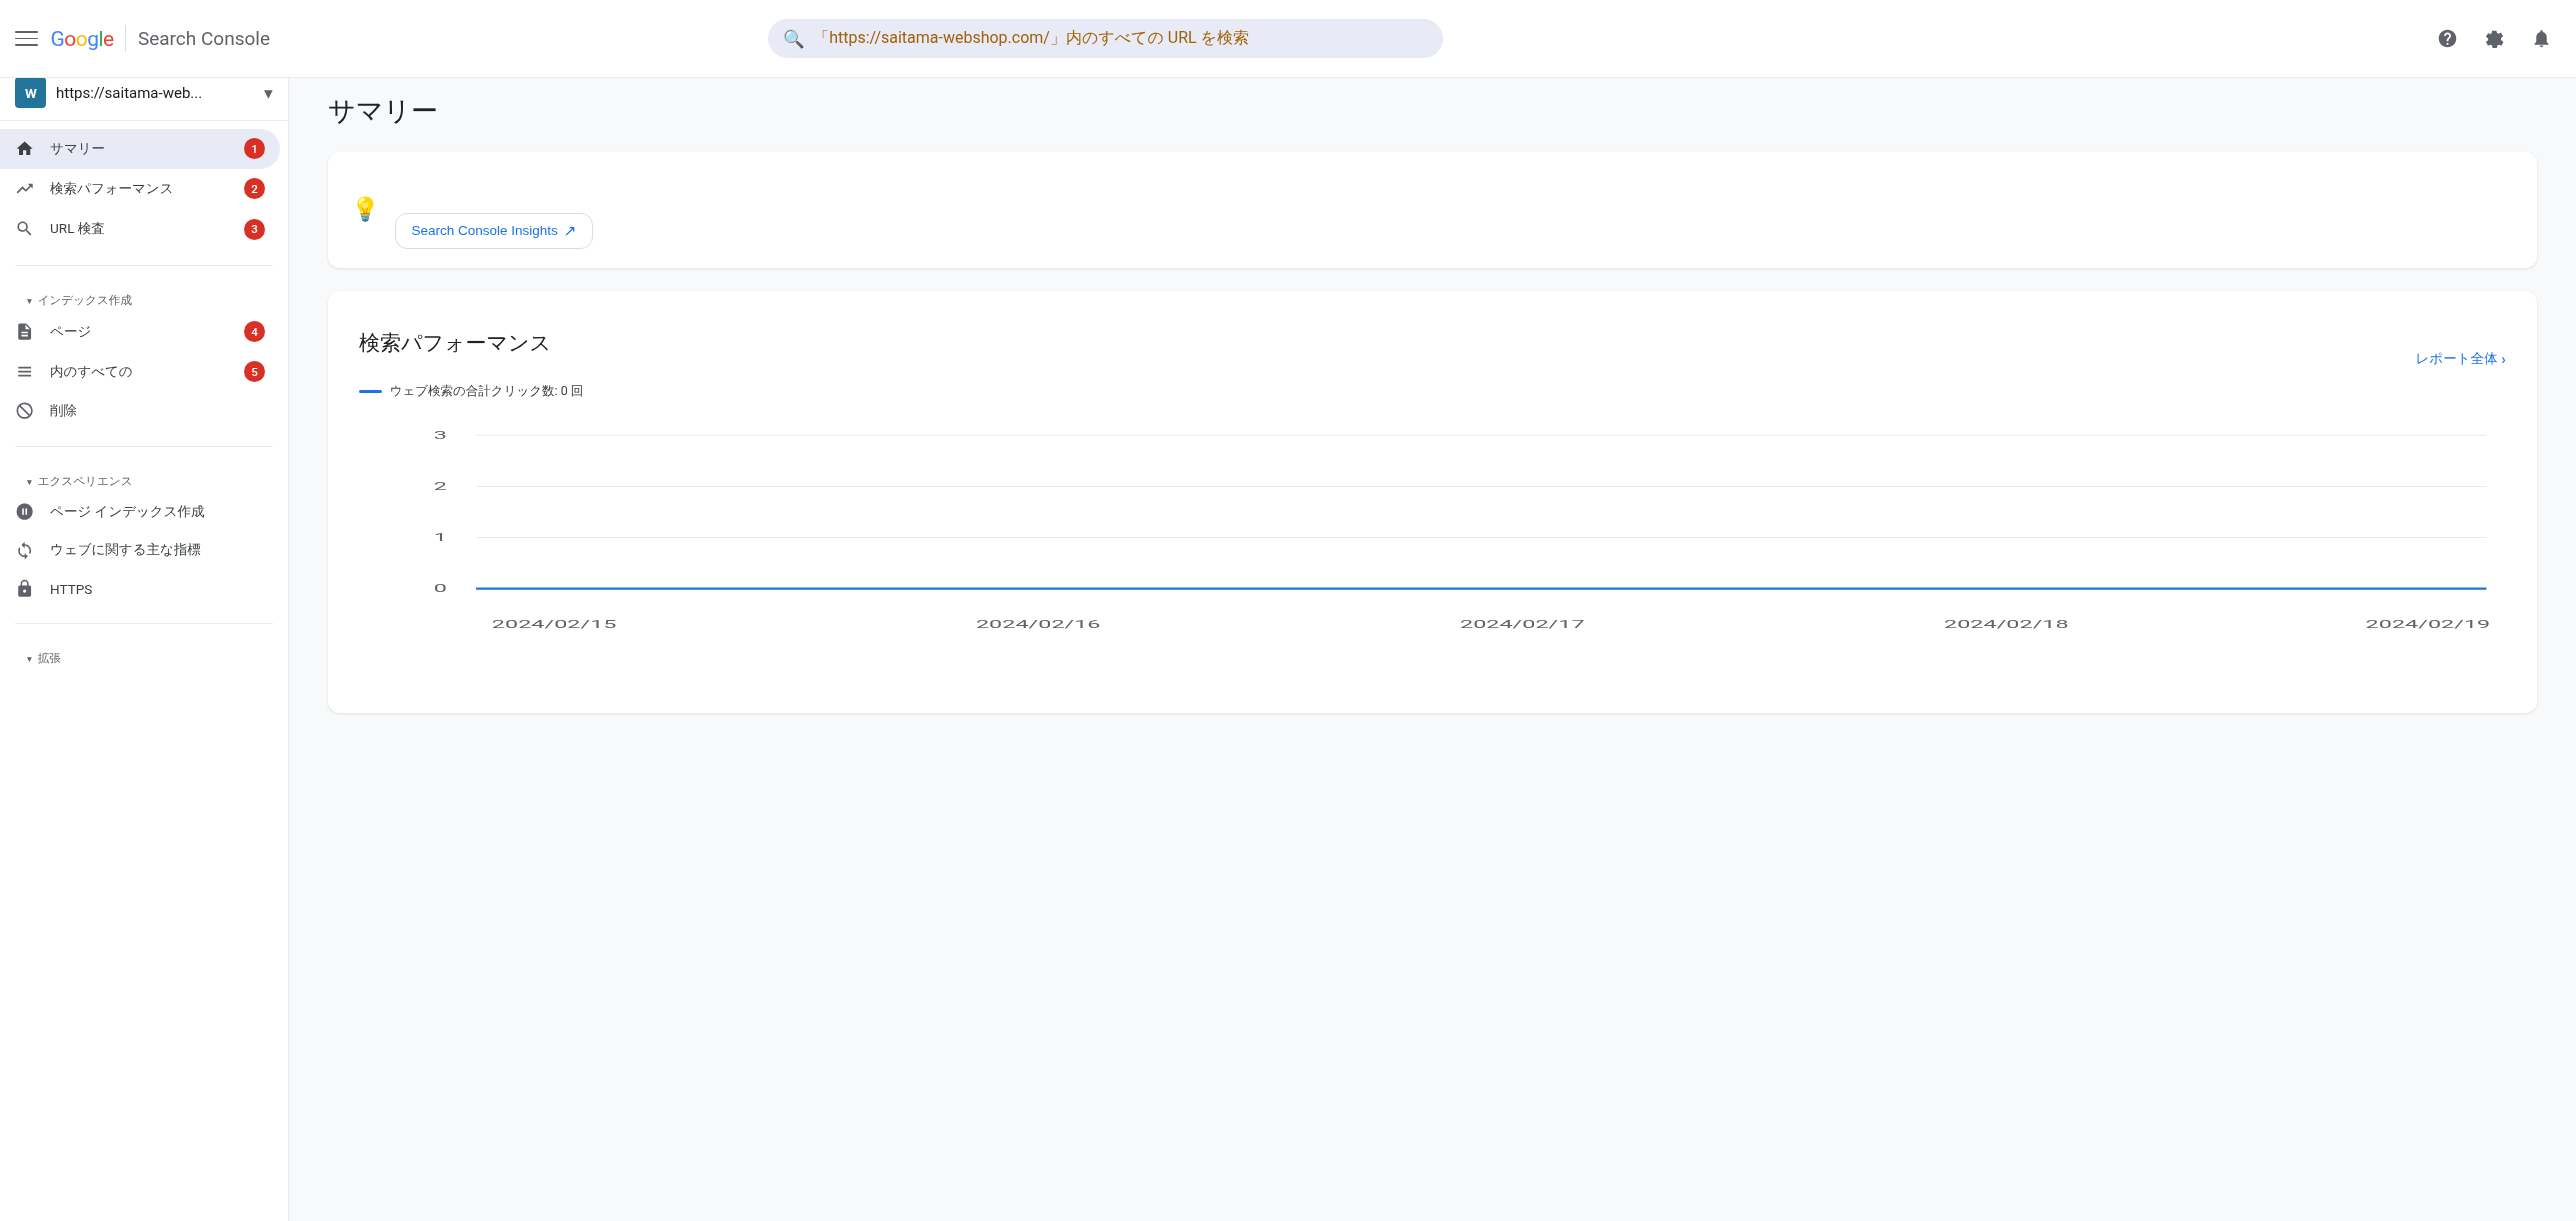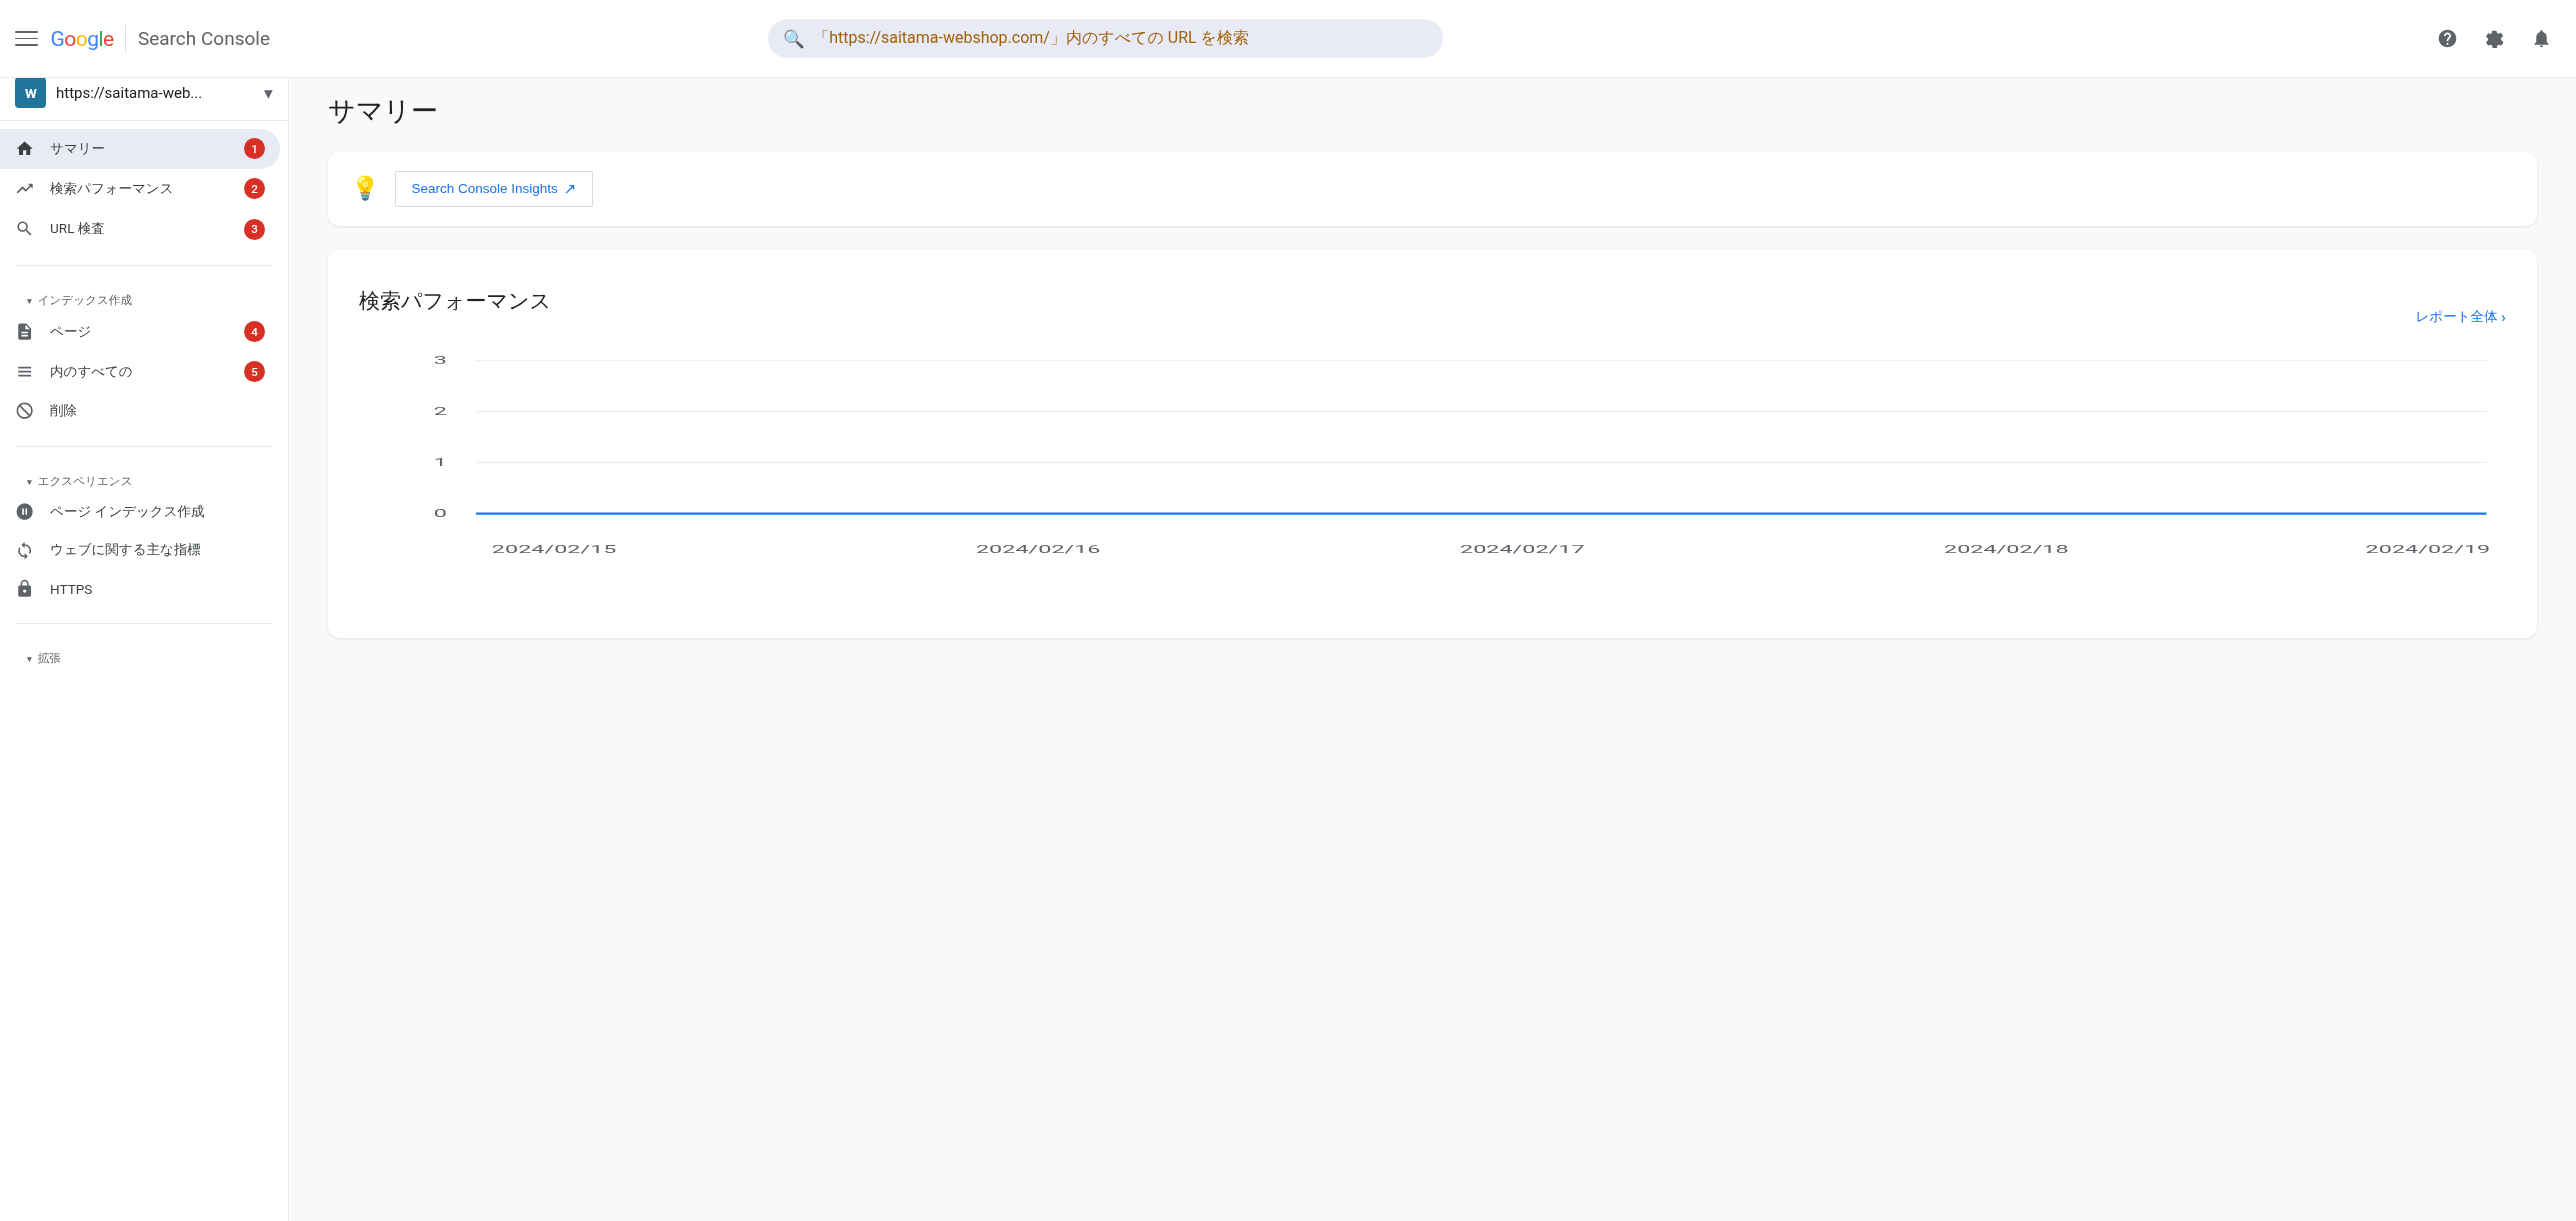--- a/index.html
+++ b/index.html
@@ -194,27 +194,28 @@
     }
     .insight-text {
       flex: 1; font-size: 13.5px; color: #3c4043;
     }
     .insight-link-btn {
       display: flex;
       align-items: center;
       gap: 5.8px;
       padding: 7.7px 15.4px;
       border: 1px solid #dadce0;
-      border-radius: 1px;
+      border-radius: 12px;
       font-size: 13.5px;
       color: #1a73e8;
       cursor: pointer;
       white-space: nowrap;
       background: #fff;
       font-weight: 500;
+      margin-top: 42px;
     }
     .external-icon { font-size: 15.4px; }
 
     
     .perf-card {
       background: #fff;
       border-radius: 11.6px;
       padding: 27px 31px;
       box-shadow: 0 1px 2.9px rgba(0,0,0,0.1);
     }
@@ -440,20 +441,24 @@
     </div>
 
     <div class="perf-card">
       <div class="perf-card-header">
         <h2 class="perf-title">検索パフォーマンス</h2>
         <div class="report-link">
           <span>レポート全体</span>
           <span class="report-link-arrow">›</span>
         </div>
       </div>
+      <div class="chart-legend">
+        <div class="legend-line"></div>
+        <span>ウェブ検索の合計クリック数: 0 回</span>
+      </div>
 
       <div class="chart-area">
         <svg class="chart-svg" viewBox="0 0 1100 280" preserveAspectRatio="none" style="font-size:14px">
 
           <line x1="60" y1="20" x2="1090" y2="20" stroke="#e8eaed" stroke-width="1"></line>
           <line x1="60" y1="73" x2="1090" y2="73" stroke="#e8eaed" stroke-width="1"></line>
           <line x1="60" y1="126" x2="1090" y2="126" stroke="#e8eaed" stroke-width="1"></line>
           <line x1="60" y1="179" x2="1090" y2="179" stroke="#e8eaed" stroke-width="1"></line>
 
           <text x="45" y="24" class="chart-grid-label" text-anchor="end" font-size="13" fill="#5f6368">3</text>

